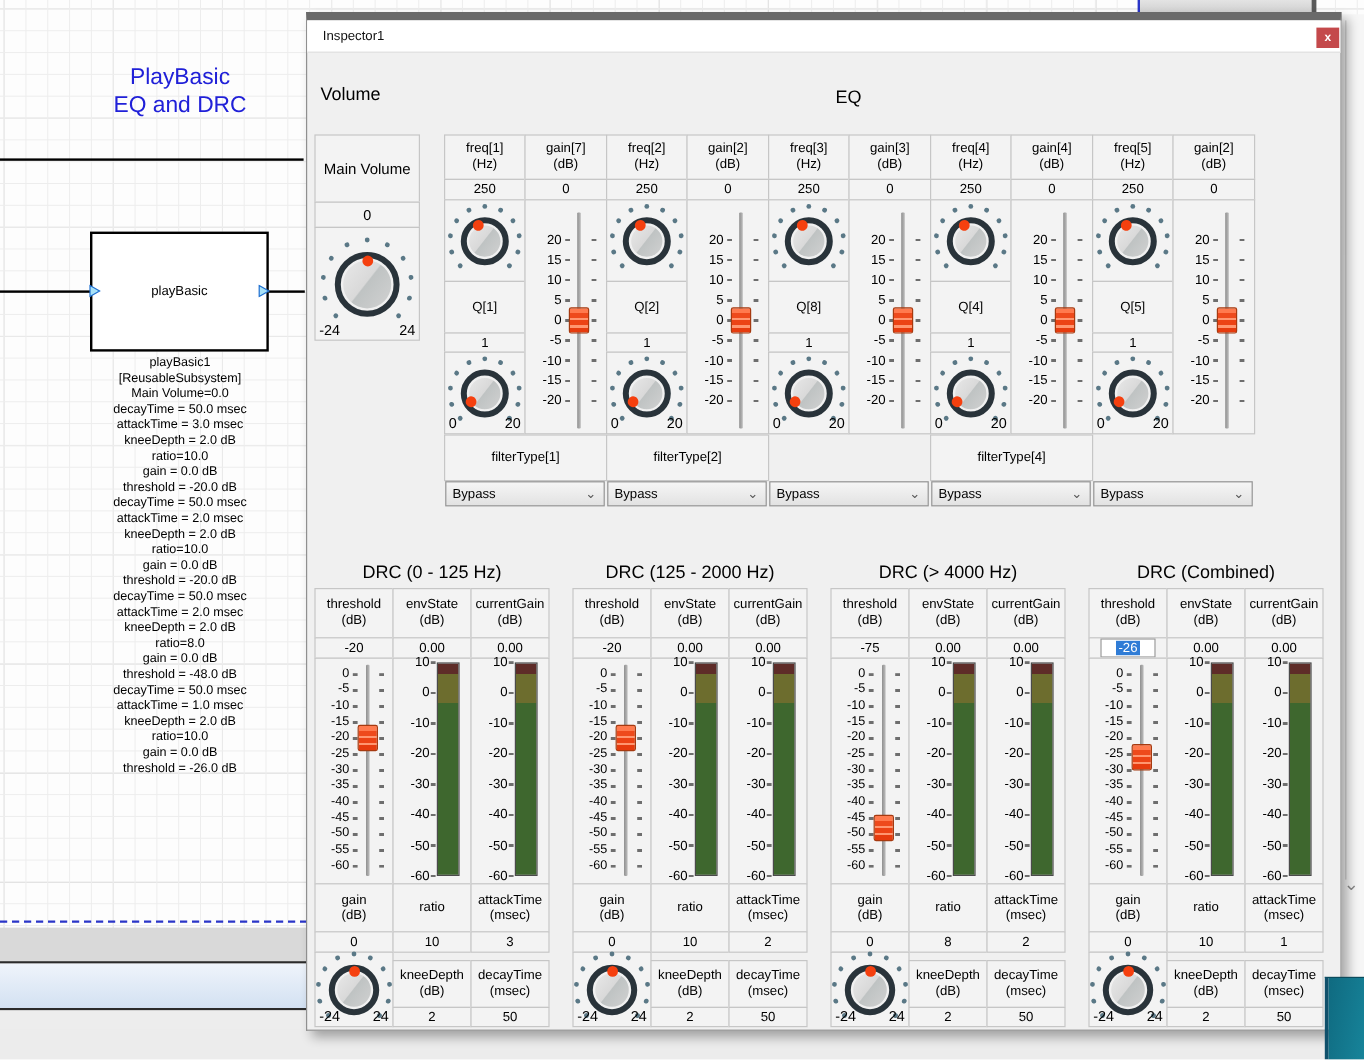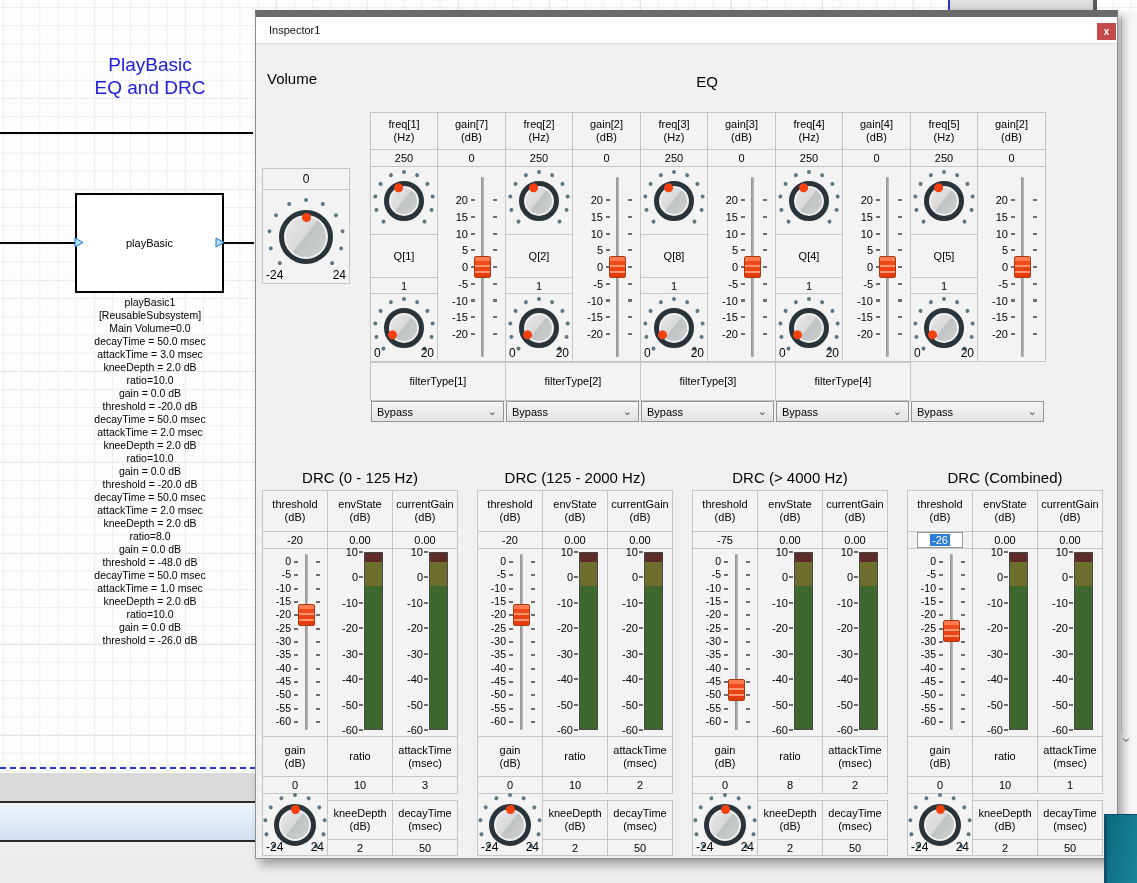--- a/index.html
+++ b/index.html
@@ -148,20 +148,21 @@
   <div class="abs win">
     <div class="abs titlebar">
       <span class="abs titletext">Inspector1</span>
     </div>
     <div class="abs closebtn">x</div>
 
     <div class="abs h15" style="left:11px;top:53px;">Volume</div>
     <div class="abs h15" style="left:400px;top:56px;width:102px;text-align:center;">EQ</div>
 
     <div class="abs" style="left:6px;top:95px;width:88px;height:172px;">
+      <div class="cell" style="left:0;top:0;width:88px;height:57px;font-size:12.5px;">Main Volume</div>
       <div class="cell" style="left:0;top:56px;width:88px;height:22px;font-size:12px;">0</div>
       <div class="cell" style="left:0;top:77px;width:88px;height:95px;">
         <div class="kwrap kw-vol" style="width:86px;height:86px;">
           <div class="knob knob-vol">
               <span class="pip" style="--a:0deg"></span>
             </div>
         <span class="ktick" style="transform: rotate(-135deg) translateY(var(--tr));"></span>
             <span class="ktick" style="transform: rotate(-108deg) translateY(var(--tr));"></span>
             <span class="ktick" style="transform: rotate(-81deg) translateY(var(--tr));"></span>
             <span class="ktick" style="transform: rotate(-54deg) translateY(var(--tr));"></span>
@@ -389,21 +390,20 @@
             <span>-5</span>
             <span>-10</span>
             <span>-15</span>
             <span>-20</span>
           </div>
         <div class="tickv" style="left:33px;top:32px;height:137px;--p:16.75px;"></div>
         <div class="track" style="left:43px;top:10px;height:180px;"></div>
         <div class="tickv" style="left:55px;top:32px;height:137px;--p:16.75px;"></div>
         <div class="shandle" style="left:36px;top:89px;"></div>
       </div>
-      <div class="cell hdr" style="left:0;top:250px;width:136px;height:39px;">filterType[3]</div>
       <div class="dd" style="left:1px;top:289px;width:133px;">
           <span>Bypass</span>
           <span class="chev">⌄</span>
         </div>
     </div>
 
     <div class="abs" style="left:519px;top:95px;width:136px;height:311px;">
       <div class="cell hdr" style="left:0;top:0;width:68px;height:38px;">
           <span>freq[4]</span>
           <span>(Hz)</span>

